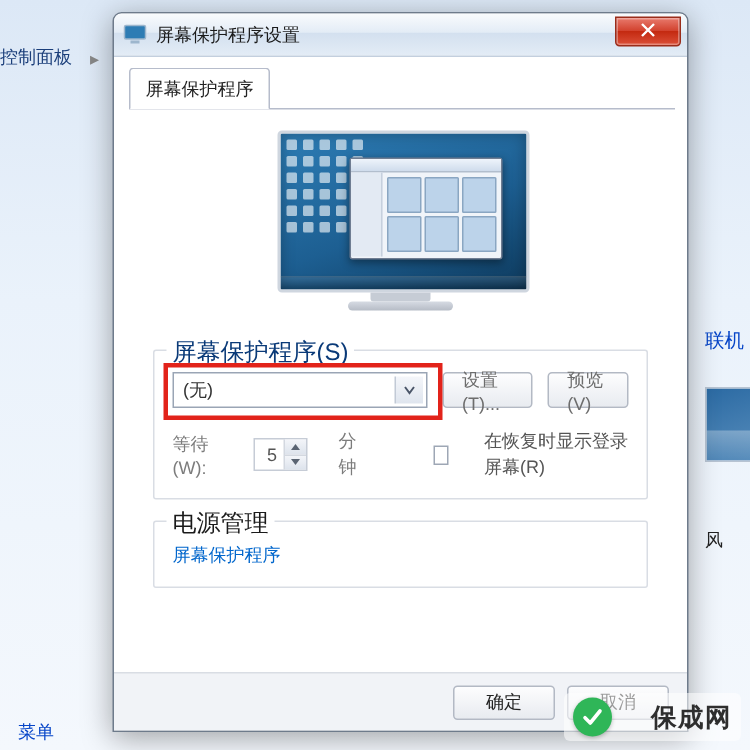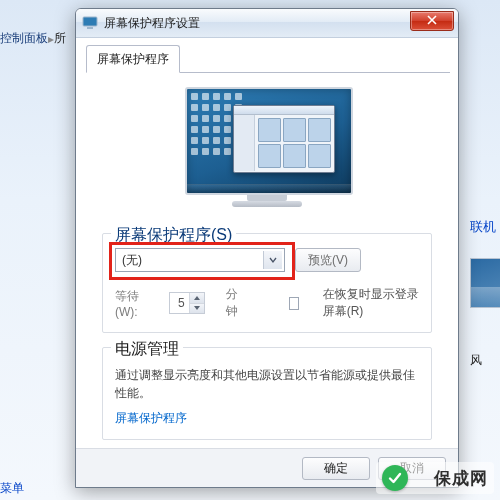--- a/index.html
+++ b/index.html
@@ -15,33 +15,33 @@
     position: relative;
   }
 
   
   .cp-header {
     position: absolute;
     left: 0;
     top: 30px;
     display: flex;
     align-items: center;
-    gap: 0;
+    gap: 12px;
     color: #222;
   }
   .cp-link {
     color: #1a3e7a;
   }
   .cp-sep {
     color: #888;
   }
 
   .left-link {
     position: absolute;
-    left: 0;
+    left: 12px;
     top: 480px;
     color: #0645c8;
   }
 
   
   .dialog {
     position: absolute;
     left: 75px;
     top: 8px;
     width: 382px;
@@ -531,20 +531,21 @@
 
         <div class="row" style="position:relative;">
           <div class="combo">
             <span>(无)</span>
             <div class="caret">
               <svg viewBox="0 0 8 8">
                   <path d="M1 2 L4 6 L7 2" fill="none" stroke="#4a5568" stroke-width="1.3"></path>
                 </svg>
             </div>
           </div>
+          <div class="btn">设置(T)...</div>
           <div class="btn">预览(V)</div>
 
           <div class="red-highlight" style="left:-6px; top:-6px; width:186px; height:38px;"></div>
         </div>
 
         <div class="row2">
           <span>等待(W):</span>
           <div class="spinner">
             <div class="spinner-val">5</div>
             <div class="spinner-btns">
@@ -562,21 +563,20 @@
           </div>
           <span>分钟</span>
           <span style="width:6px;"></span>
           <span class="checkbox"></span>
           <span style="color:#555;">在恢复时显示登录屏幕(R)</span>
         </div>
       </div>
 
       <div class="group">
         <div class="group-title plain">电源管理</div>
-        <div class="power-desc">通过调整显示亮度和其他电源设置以节省能源或提供最佳性能。</div>
         <div class="link">屏幕保护程序</div>
       </div>
 
     </div>
   </div>
 
   <div class="dialog-footer">
     <div class="btn">确定</div>
     <div class="btn">取消</div>
   </div>

